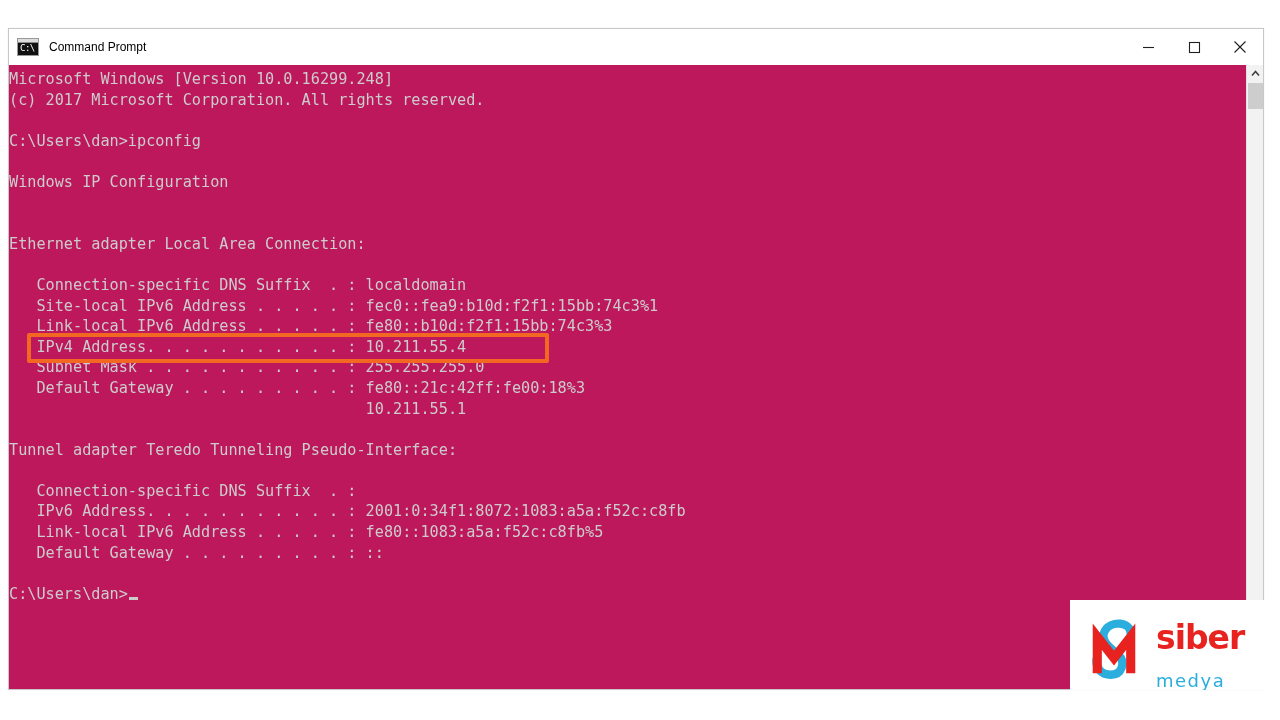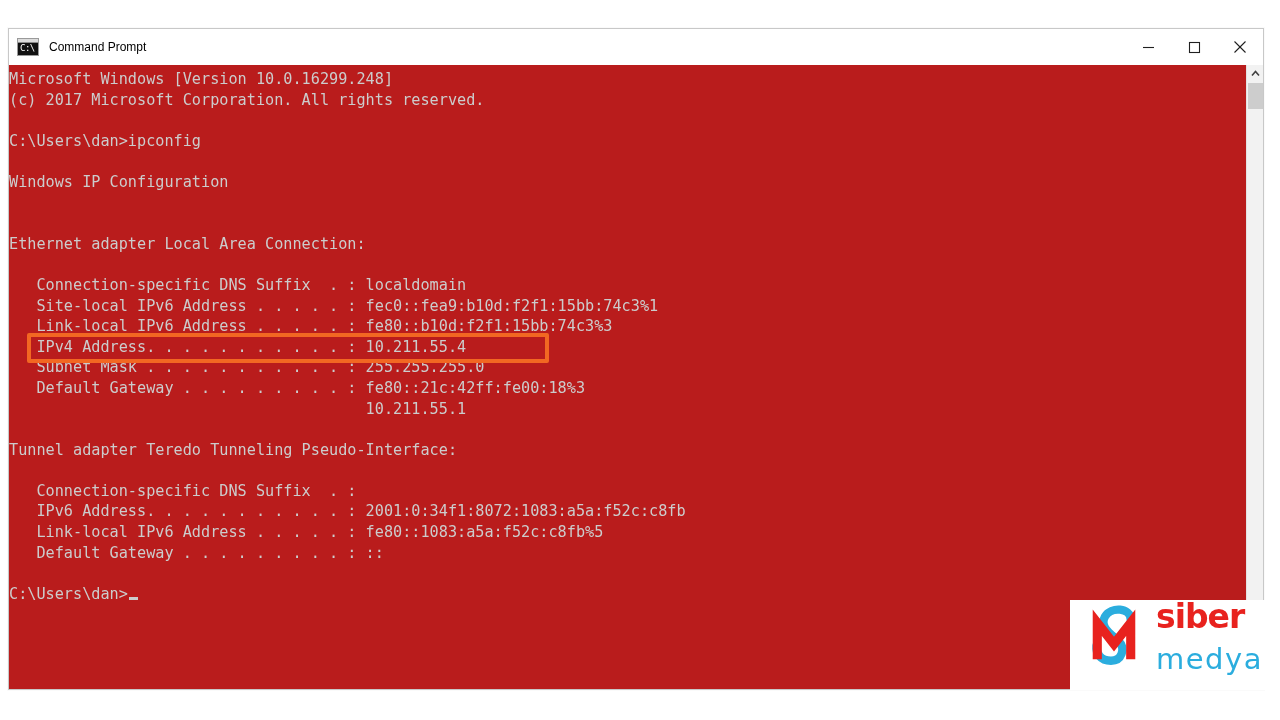--- a/index.html
+++ b/index.html
@@ -109,21 +109,21 @@
   }
   .win-btn svg { display: block; }
 
   
   .console-body {
     position: absolute;
     left: 0;
     top: 36px;
     right: 0;
     bottom: 0;
-    background: #b91c1c;
+    background: #be185d;
     overflow: hidden;
   }
 
   .console-text {
     position: absolute;
     left: 0;
     top: 4px;
     color: #cccccc;
     font-family: "DejaVu Sans Mono", monospace;
     font-size: 15.2px;
@@ -188,21 +188,21 @@
 
   
   .logo-panel {
     position: absolute;
     left: 1070px;
     top: 600px;
     width: 210px;
     height: 90px;
     background: #ffffff;
     display: flex;
-    align-items: flex-start;
+    align-items: flex-end;
     overflow: hidden;
   }
   .logo-mark {
     flex: 0 0 auto;
     width: 76px;
     height: 76px;
     margin-left: 6px;
   }
   .logo-words {
     margin-left: 4px;
@@ -213,24 +213,24 @@
   }
   .logo-siber {
     font-family: "DejaVu Sans", sans-serif;
     font-weight: bold;
     font-size: 33px;
     color: #e8221e;
     letter-spacing: -1px;
   }
   .logo-medya {
     font-family: "DejaVu Sans", sans-serif;
-    font-size: 29px;
+    font-size: 18px;
     color: #2badde;
     letter-spacing: 1.5px;
-    margin-top: 12px;
+    margin-top: 18px;
   }
 </style>
 </head>
 <body>
 
 <div id="root">
 
   <div class="cmd-window">
 
     <div class="titlebar">

